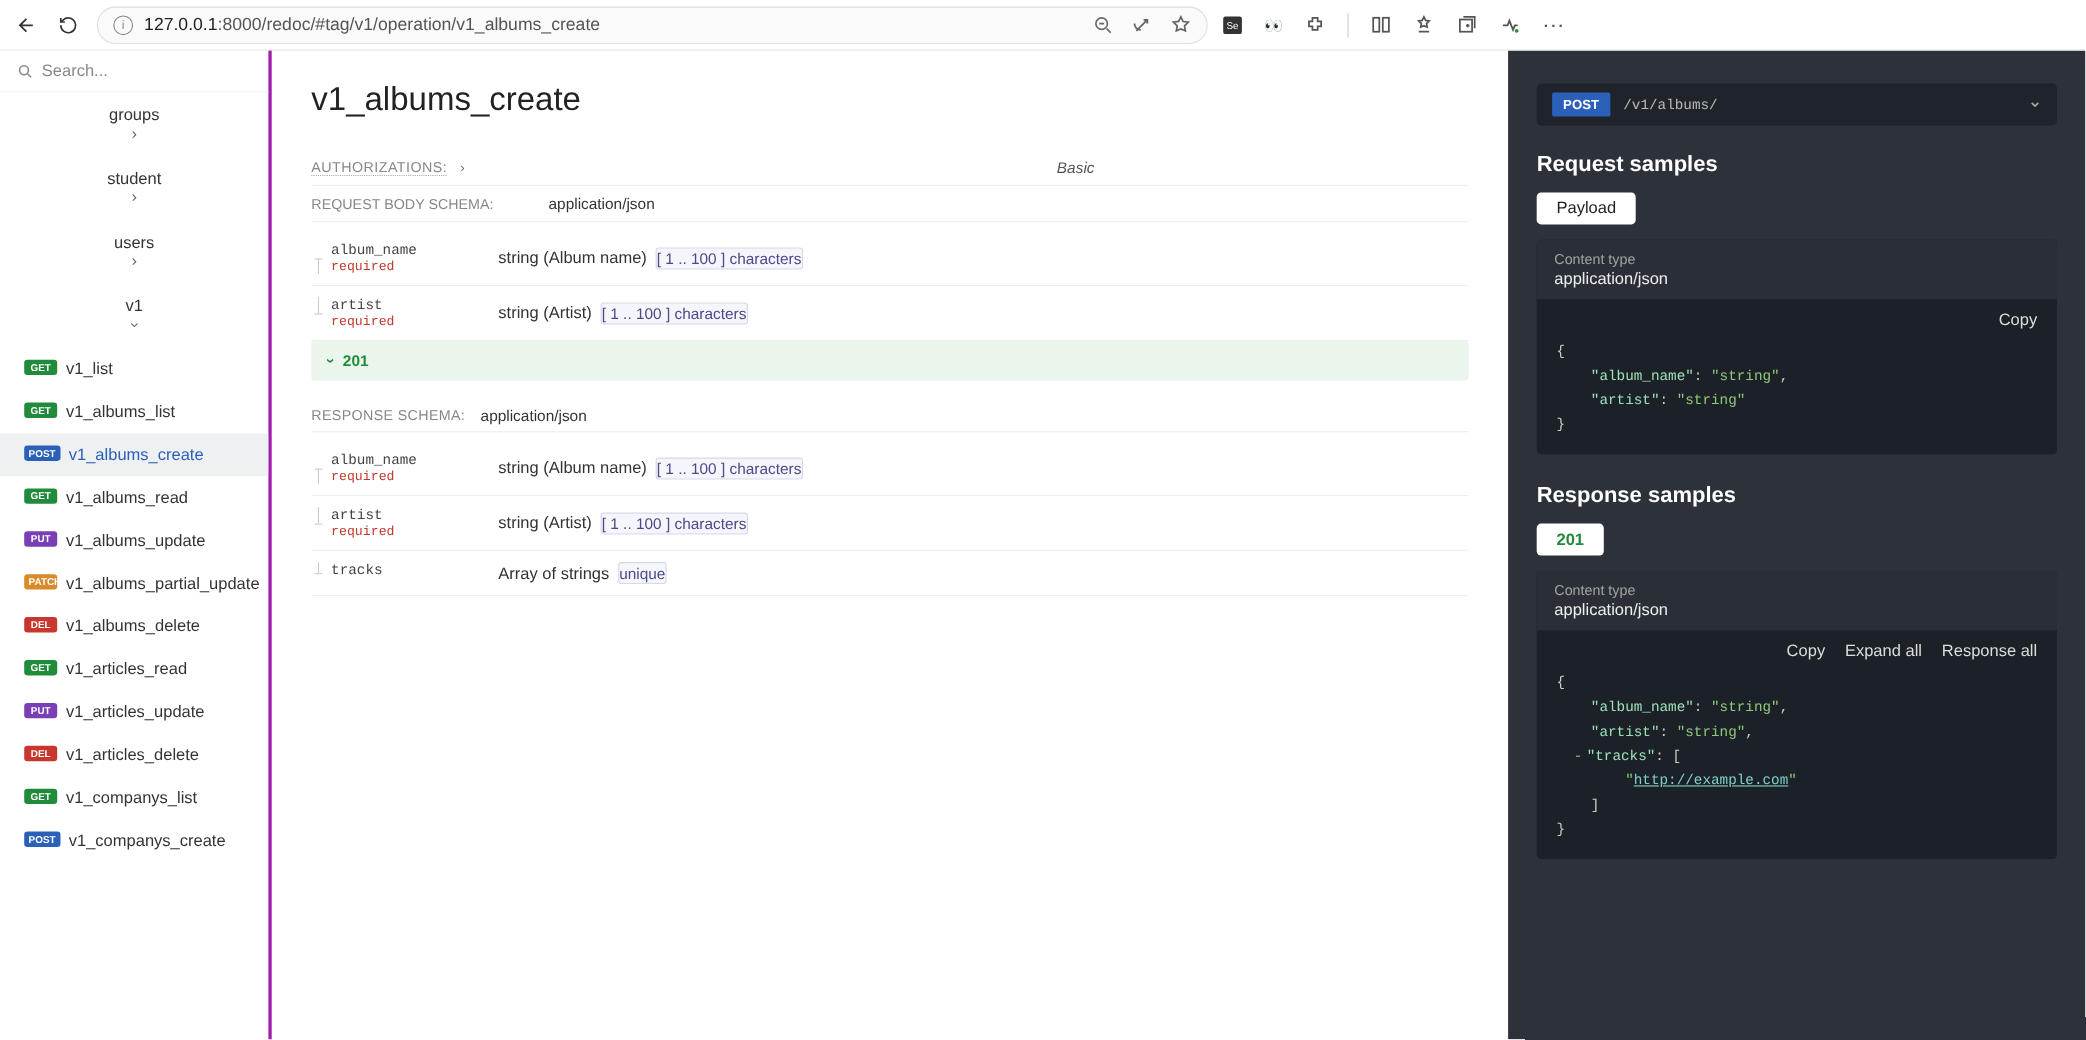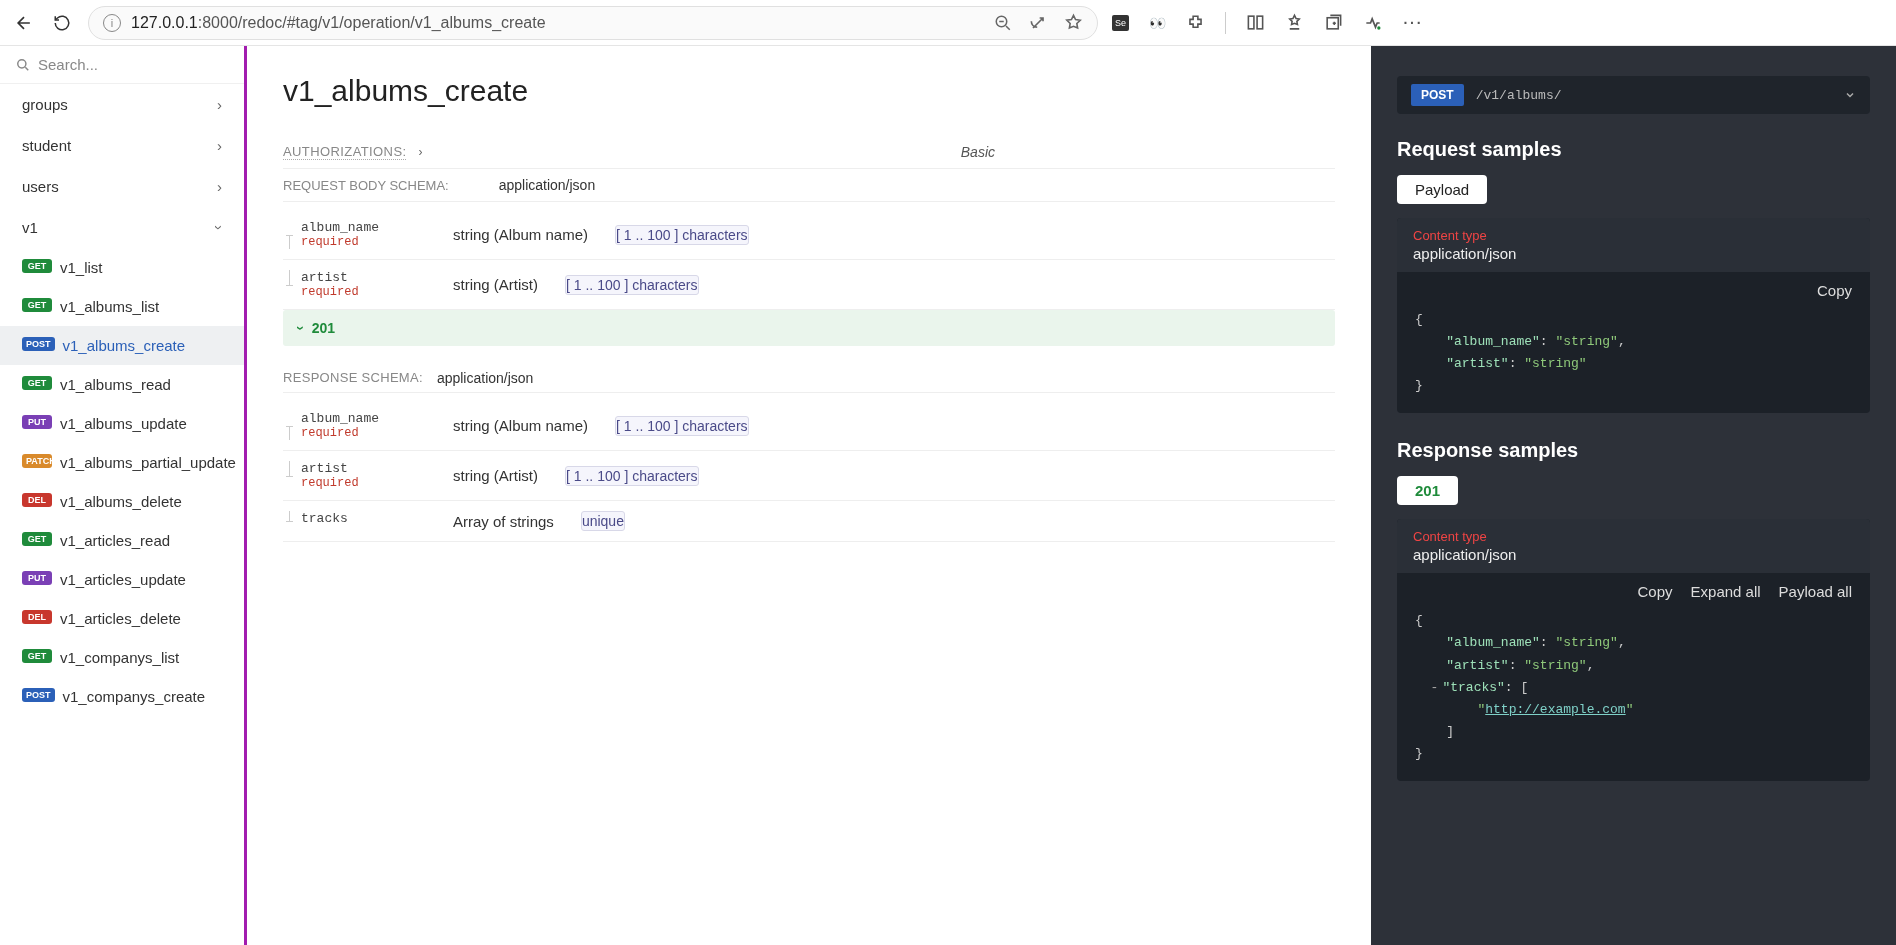--- a/index.html
+++ b/index.html
@@ -14,21 +14,21 @@
 .address-bar .url .host { color: #222; }
 .addr-right { margin-left:auto; display:flex; gap:16px; align-items:center; color:#666; }
 .ext-icons { display:flex; gap:20px; align-items:center; color:#555; padding-right:6px; }
 .ext-icons .vsep { width:1px; height:22px; background:#ccc; }
 
 
 .page { display: flex; height: calc(100vh - 46px); }
 .sidebar { width: 247px; border-right: 3px solid #a21caf; display:flex; flex-direction:column; background:#fff; }
 .search-box { padding: 10px 16px; display:flex; align-items:center; gap:8px; color:#888; font-size:15px; border-bottom:1px solid #f0f0f0; }
 .nav-list { flex:1; overflow-y:auto; }
-.nav-group { padding: 12px 22px; display:flex; align-items:center; justify-content:space-between; font-size:15px; color:#333; cursor:pointer; }
+.nav-group { padding: 12px 22px; display:flex; align-items:center; justify-content:space-between; font-size:15px; color:#333; cursor:pointer;flex-direction:column; }
 .nav-group .chev { color:#666; }
 .nav-item { padding: 11px 22px; display:flex; align-items:flex-start; gap:8px; font-size:15px; color:#333; cursor:pointer; }
 .nav-item.active { background:#eef0f2; color:#2b60b8; }
 .method { display:inline-block; font-size:9px; font-weight:700; color:#fff; padding:2px 4px; border-radius:3px; min-width:30px; text-align:center; }
 .m-get { background:#1f8b3b; }
 .m-post { background:#2b60b8; }
 .m-put { background:#7a3fb5; }
 .m-patch { background:#d98a2b; }
 .m-del { background:#c8372d; }
 
@@ -40,40 +40,40 @@
 .secline .lbl { color:#888; letter-spacing:0.4px; font-size:13px; }
 .secline .val { color:#555; font-style:italic; }
 .chev-sm { color:#666; font-size:12px; }
 .schema-table { width:100%; margin-top:8px; }
 .schema-row { display:flex; border-bottom:1px solid #eee; padding:10px 0; }
 .schema-name-cell { width:170px; padding-left:18px; position:relative; font-family: "Courier New", monospace; font-size:13px; color:#444; }
 .schema-name-cell::before { content:""; position:absolute; left:6px; top:0; bottom:50%; width:1px; background:#ccc; }
 .schema-row:first-child .schema-name-cell::before { top:50%; bottom:0; }
 .schema-row .tick { position:absolute; left:3px; top:50%; width:7px; height:1px; background:#ccc; }
 .req { color:#c0392b; font-size:12px; }
-.schema-desc { flex:1; display:flex; align-items:center; gap:27px; font-size:15px; color:#333; }
+.schema-desc { flex:1; display:flex; align-items:center; gap:8px; font-size:15px; color:#333; }
 .constraint { border:1px solid #d8d8e8; background:#f5f5fc; color:#4a4a88; padding:1px 0; border-radius:3px; font-size:14px; }
 .constraint.unique { color:#4a4a88; }
 h2.responses { font-size:22px; font-weight:400; margin:34px 0 18px; }
 .resp-row { background:#eaf5ec; border-radius:3px; padding:10px 16px; display:flex; align-items:center; gap:8px; color:#1f8b3b; font-weight:600; cursor:pointer; margin-bottom:18px; }
 .resp-schema-hdr { display:flex; gap:14px; border-bottom:1px solid #eee; padding:6px 0; font-size:14px; }
 .resp-schema-hdr .lbl { color:#888; font-size:13px; letter-spacing:0.3px; }
 
 
 .right { width: 525px; background:#2d3139; color:#ddd; padding: 30px 26px; overflow-y:auto; }
 .endpoint-box { background:#1f242b; border-radius:4px; display:flex; align-items:center; padding:8px 14px; gap:12px; margin-bottom:24px; cursor:pointer; }
 .endpoint-box .method-badge { background:#2b60b8; color:#fff; padding:4px 10px; font-size:12px; font-weight:600; border-radius:2px; }
 .endpoint-box .path { font-family:"Courier New",monospace; font-size:13px; color:#bbb; }
 .endpoint-box .exp { margin-left:auto; color:#aaa; }
 .right h3 { font-size:20px; font-weight:600; color:#fff; margin-bottom:14px; }
 .tab-btn { background:#fff; color:#222; border-radius:4px; padding:6px 18px; display:inline-block; font-size:15px; margin-bottom:14px; }
 .tab-btn.green { color:#1f8b3b; font-weight:600; }
 .code-panel { background:#1c2128; border-radius:4px; margin-bottom:26px; }
 .ct-head { background:#2a2f37; padding:10px 16px; border-radius:4px 4px 0 0; }
-.ct-head .ctl { color:#ef4444; font-size:13px; }
+.ct-head .ctl { color:#a3a3a3; font-size:13px; }
 .ct-head .ctv { color:#eee; font-size:15px; margin-top:2px; }
 .code-tools { display:flex; justify-content:flex-end; gap:18px; padding:10px 18px 4px; color:#ddd; font-size:15px; }
 .code-tools span { cursor:pointer; }
 .code-block { font-family:"Courier New",monospace; font-size:13px; padding:6px 18px 16px; line-height:1.7; white-space:pre; color:#ccc; }
 .tok-key { color:#9de0b8; }
 .tok-str { color:#8fc97a; }
 .tok-link { color:#7fd1c8; text-decoration:underline; }
 .tok-punc { color:#ccc; }
 .minus { color:#aaa; margin-right:4px; cursor:pointer; }
 
@@ -327,19 +327,19 @@
       <h3>Response samples</h3>
       <div class="tab-btn green">201</div>
       <div class="code-panel">
         <div class="ct-head">
           <div class="ctl">Content type</div>
           <div class="ctv">application/json</div>
         </div>
         <div class="code-tools">
           <span>Copy</span>
           <span>Expand all</span>
-          <span>Payload all</span>
+          <span>Response all</span>
         </div>
         <div class="code-block" id="resp-code">{<br>    <span class="tok-key">"album_name"</span><span class="tok-punc">: </span><span class="tok-str">"string"</span><span class="tok-punc">,</span><br>    <span class="tok-key">"artist"</span><span class="tok-punc">: </span><span class="tok-str">"string"</span><span class="tok-punc">,</span><br>  <span class="minus">-</span><span class="tok-key">"tracks"</span><span class="tok-punc">: [</span><br>        <span class="tok-str">"<span class="tok-link">http://example.com</span>"</span><br>    <span class="tok-punc">]</span><br>}</div>
       </div>
     </div>
   </div>
 </div>
 
 </body></html>

